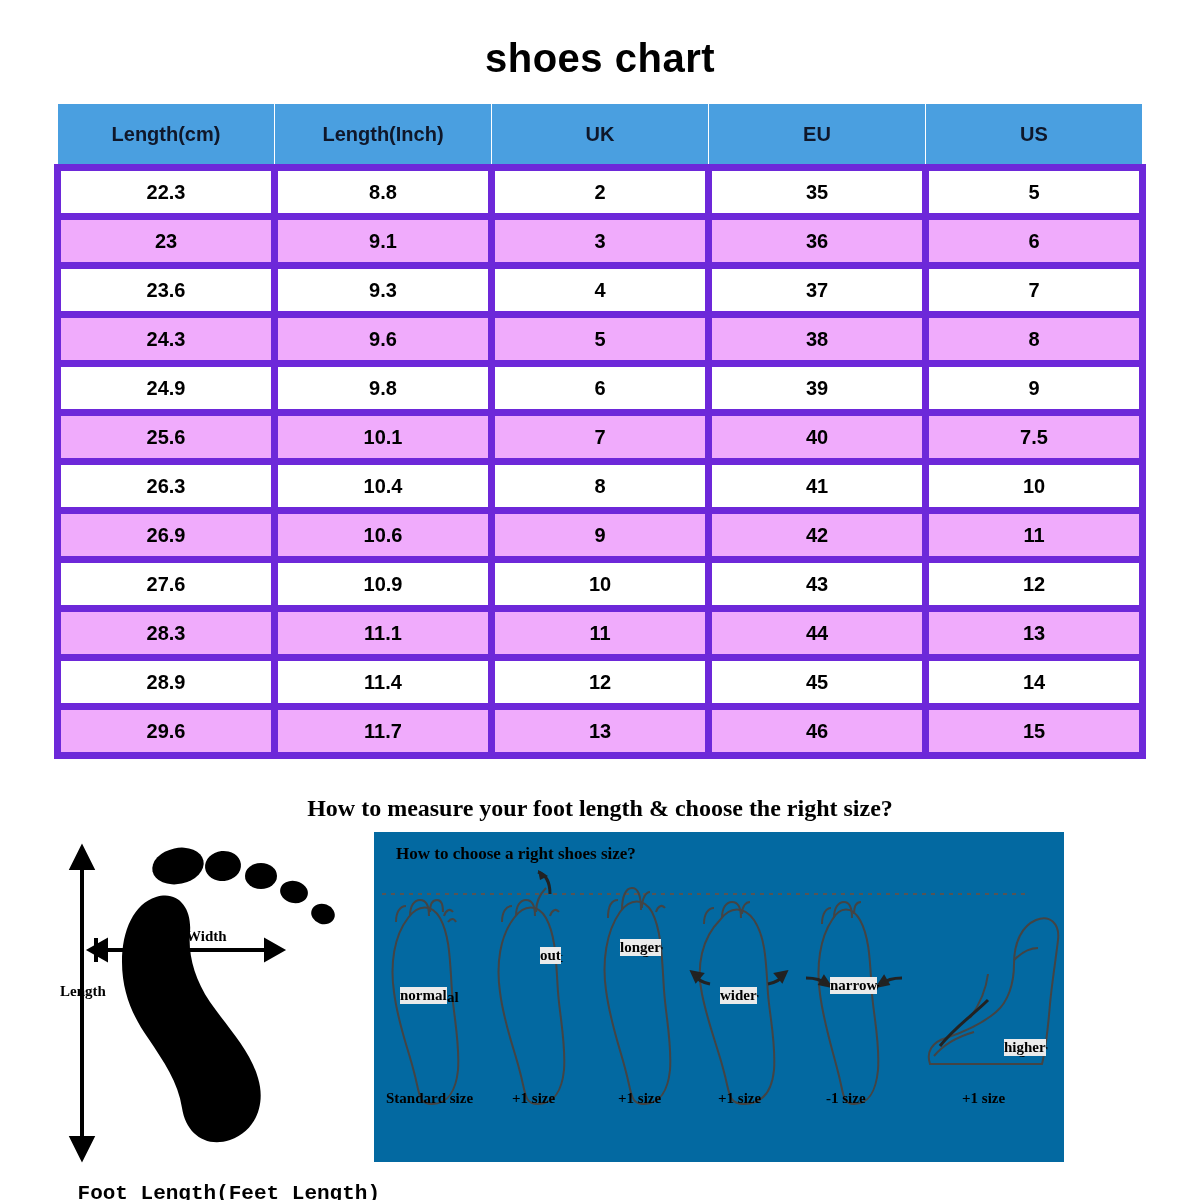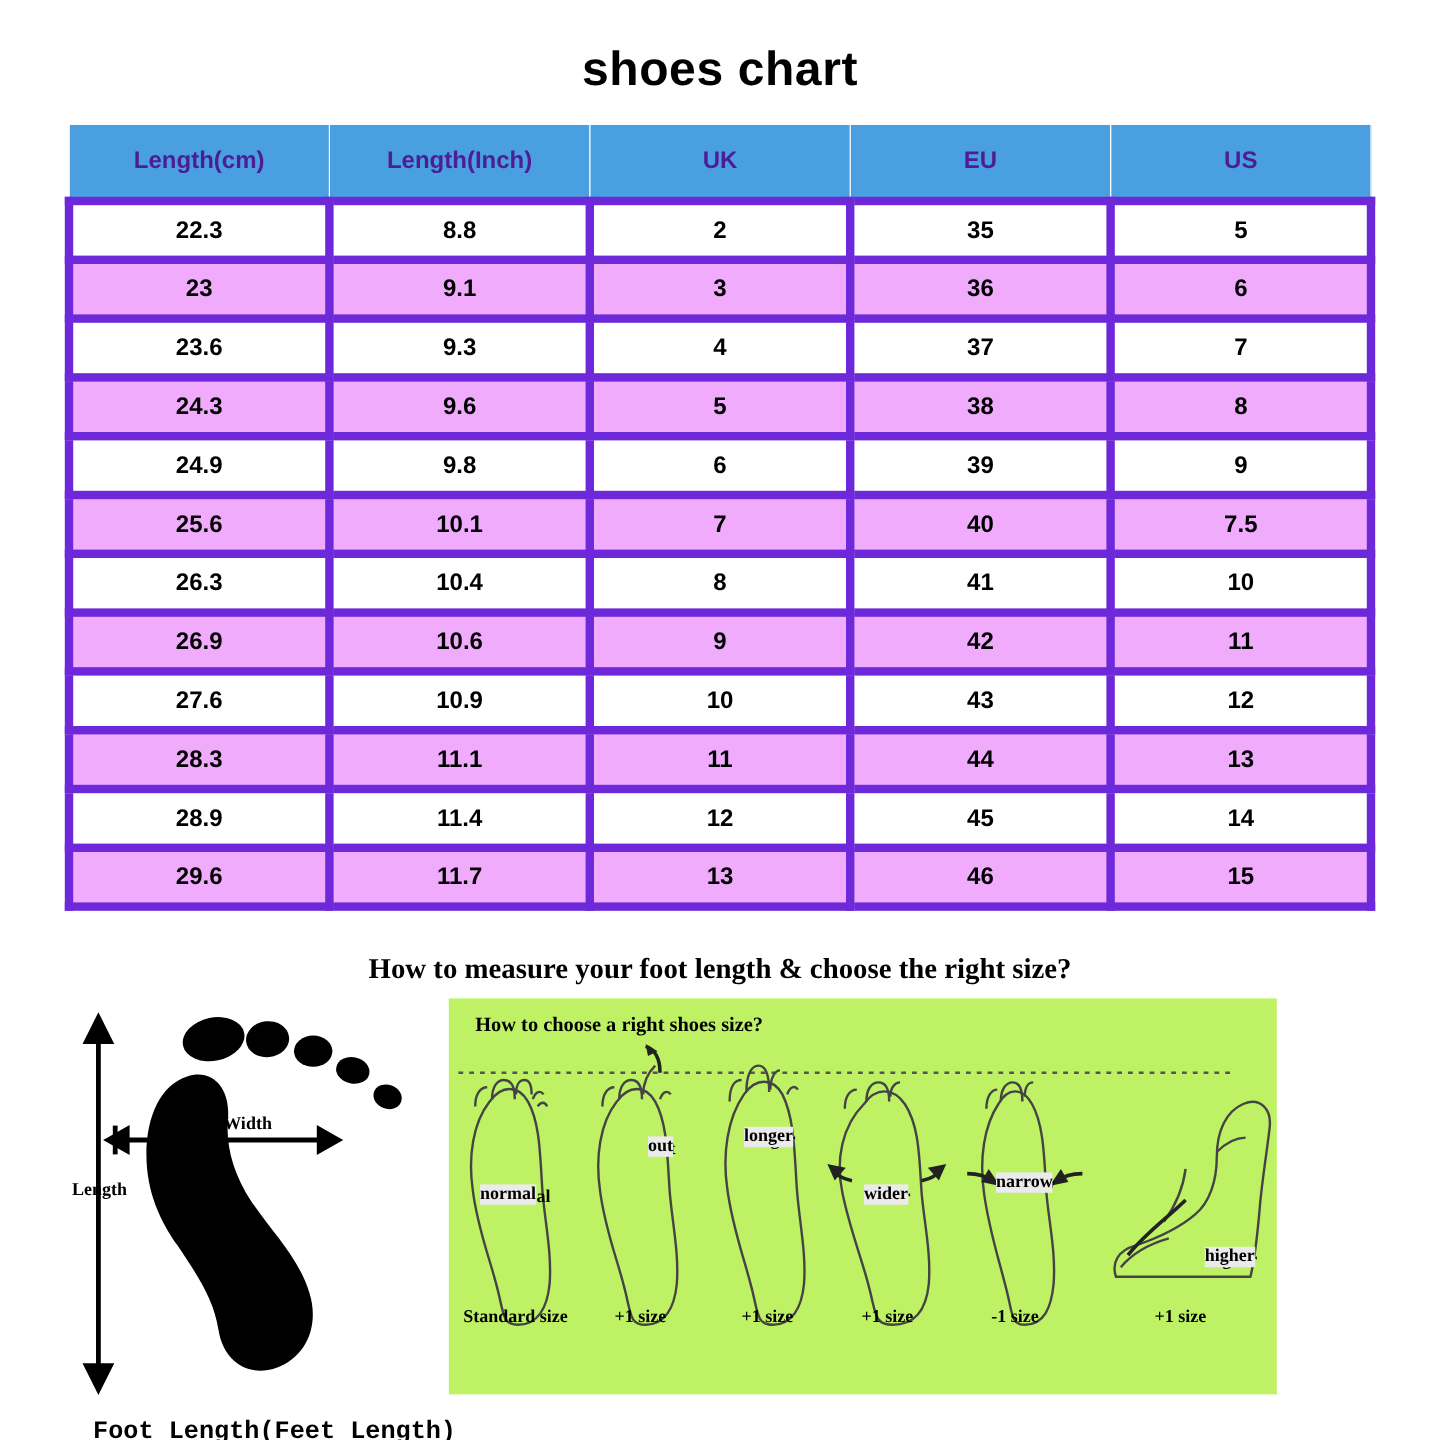--- a/index.html
+++ b/index.html
@@ -32,21 +32,21 @@
     margin: 22px auto 0 auto;
     width: 1092px;
   }
   table.size-table {
     width: 100%;
     border-collapse: collapse;
     table-layout: fixed;
   }
   table.size-table th {
     background: #4a9fe0;
-    color: #4c1d95;
+    color: #0f172a;
     font-family: "Liberation Sans", sans-serif;
     font-weight: bold;
     font-size: 20px;
     height: 58px;
     border: 1px solid #ffffff;
     text-align: center;
     vertical-align: middle;
   }
   table.size-table td {
     height: 40px;
@@ -92,21 +92,21 @@
     font-family: Liberation Mono, monospace;
     font-weight: bold;
     font-size: 21px;
   }
   .panel {
     position: absolute;
     left: 374px;
     top: 0px;
     width: 690px;
     height: 330px;
-    background: #bef264;
+    background: #0369a1;
   }
   .panel-title {
     position: absolute;
     left: 22px;
     top: 12px;
     font-family: "Liberation Serif", serif;
     font-weight: bold;
     font-size: 17px;
   }
   .panel-label {

